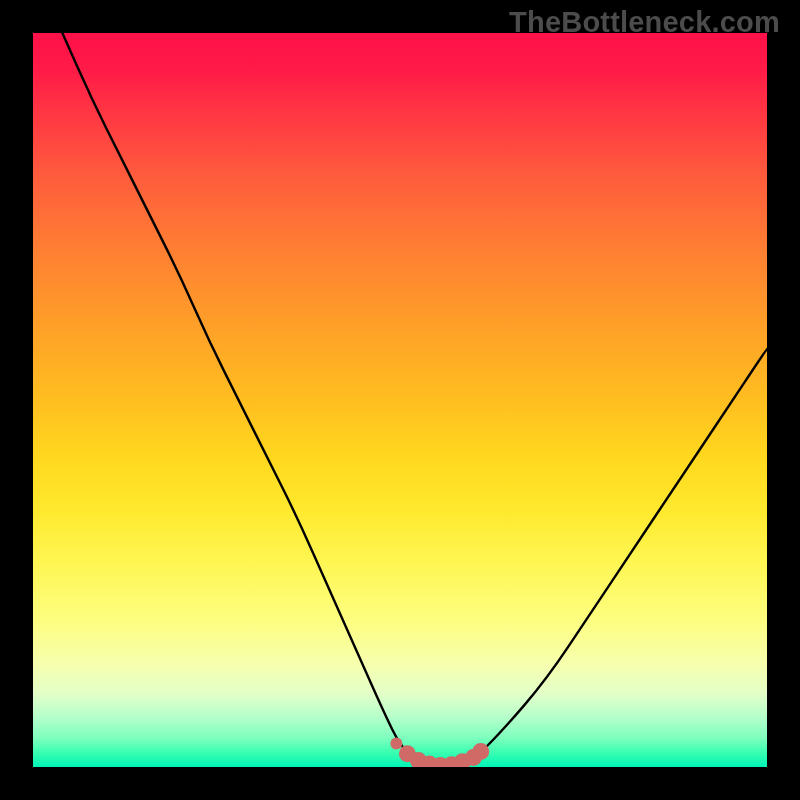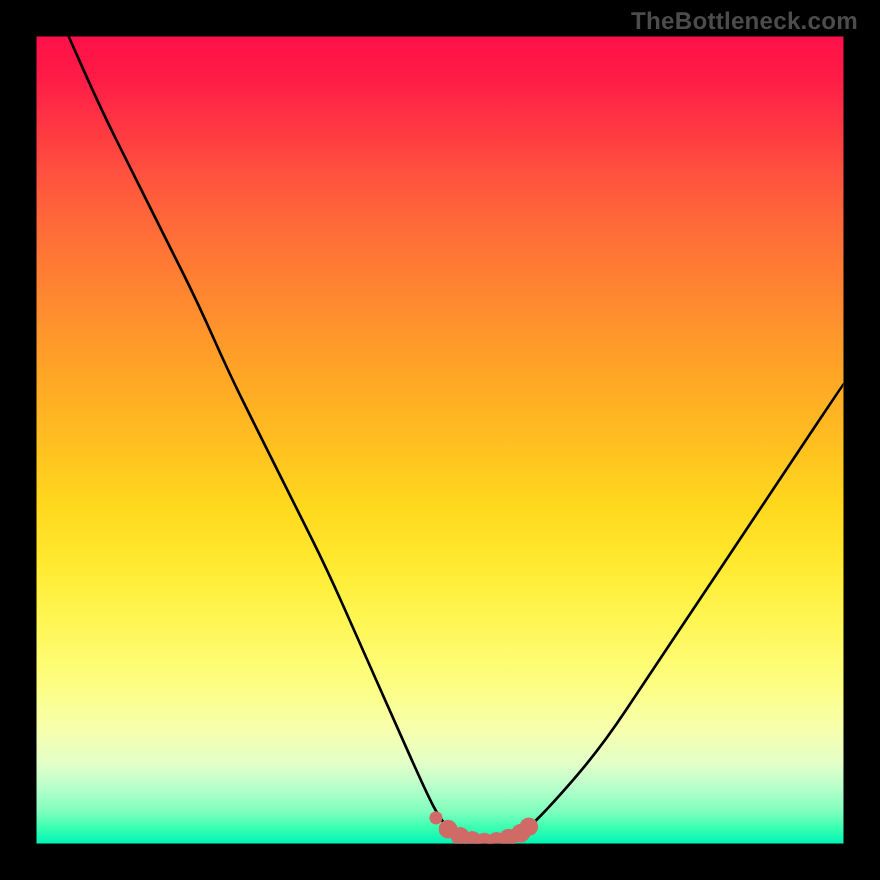--- a/index.html
+++ b/index.html
@@ -50,21 +50,21 @@
   }
   .svg-layer {
     position: absolute;
     inset: 0;
   }
   .watermark {
     position: absolute;
     top: 6px;
     right: 20px;
     color: #4c4c4c;
-    font-size: 22px;
+    font-size: 29px;
     font-weight: 600;
     letter-spacing: 0.2px;
     user-select: none;
   }
 </style>
 </head>
 <body>
 
 <div class="canvas">
 

